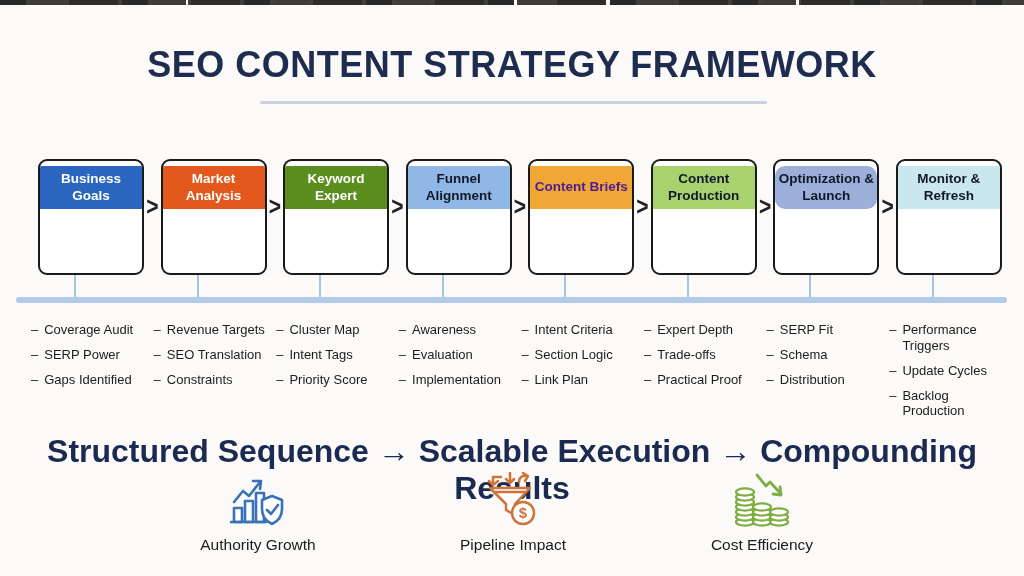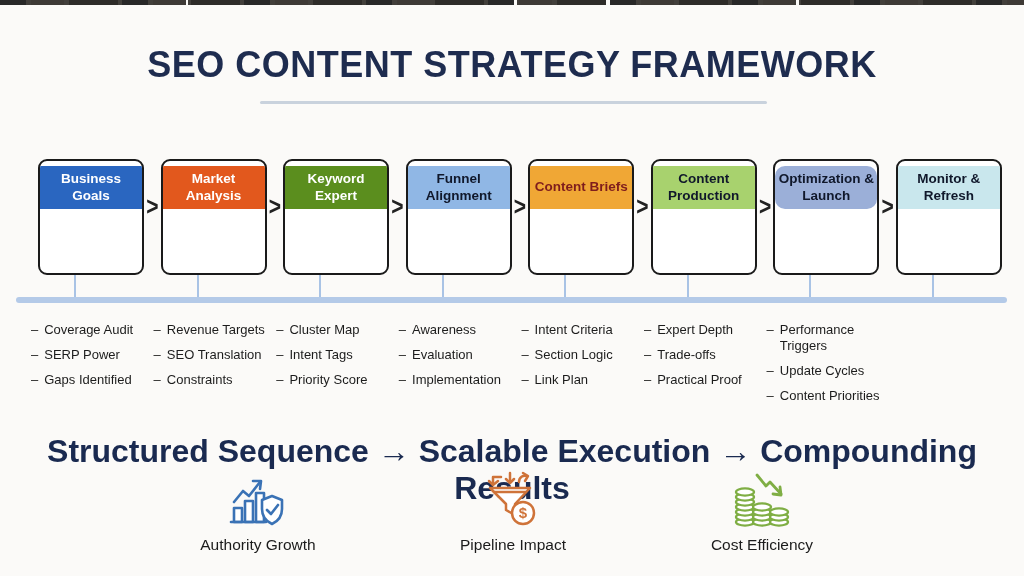--- a/index.html
+++ b/index.html
@@ -73,21 +73,21 @@
     <span class="chevron">&gt;</span>
     <div class="step-box">
       <div class="step-head" style="background-color: rgb(91, 142, 30); color: rgb(255, 255, 255);">Keyword Expert</div>
     </div>
     <span class="chevron">&gt;</span>
     <div class="step-box">
       <div class="step-head" style="background-color: rgb(144, 183, 229); color: rgb(16, 24, 43);">Funnel Alignment</div>
     </div>
     <span class="chevron">&gt;</span>
     <div class="step-box">
-      <div class="step-head" style="background-color: rgb(240, 167, 53); color: #7f1d1d;">Content Briefs</div>
+      <div class="step-head" style="background-color: rgb(240, 167, 53); color: #4c1d95;">Content Briefs</div>
     </div>
     <span class="chevron">&gt;</span>
     <div class="step-box">
       <div class="step-head" style="background-color: rgb(168, 210, 110); color: rgb(16, 24, 43);">Content Production</div>
     </div>
     <span class="chevron">&gt;</span>
     <div class="step-box">
       <div class="step-head" style="background-color: rgb(155, 175, 216); color: rgb(16, 24, 43); border-radius: 10px;">Optimization &amp; Launch</div>
     </div>
     <span class="chevron">&gt;</span>
@@ -187,29 +187,43 @@
           <span class="btxt">Trade-offs</span>
         </div>
       <div class="bullet">
           <span class="dash"></span>
           <span class="btxt">Practical Proof</span>
         </div>
     </div>
     <div class="bcol">
       <div class="bullet">
           <span class="dash"></span>
+          <span class="btxt">SERP Fit</span>
+        </div>
+      <div class="bullet">
+          <span class="dash"></span>
+          <span class="btxt">Schema</span>
+        </div>
+      <div class="bullet">
+          <span class="dash"></span>
+          <span class="btxt">Distribution</span>
+        </div>
+    </div>
+    <div class="bcol">
+      <div class="bullet">
+          <span class="dash"></span>
           <span class="btxt">Performance Triggers</span>
         </div>
       <div class="bullet">
           <span class="dash"></span>
           <span class="btxt">Update Cycles</span>
         </div>
       <div class="bullet">
           <span class="dash"></span>
-          <span class="btxt">Content Priorities</span>
+          <span class="btxt">Backlog Production</span>
         </div>
     </div>
   </div>
 
   <div class="tagline">Structured Sequence → Scalable Execution → Compounding Results</div>
 
   <div class="benefit b1">
     <span>
       <svg width="64" height="60" viewBox="0 0 64 60" fill="none" stroke="#3a72b5" stroke-width="2.6" stroke-linecap="round" stroke-linejoin="round">
         <polyline points="8,32 17,21 23,26 34,12"></polyline>

